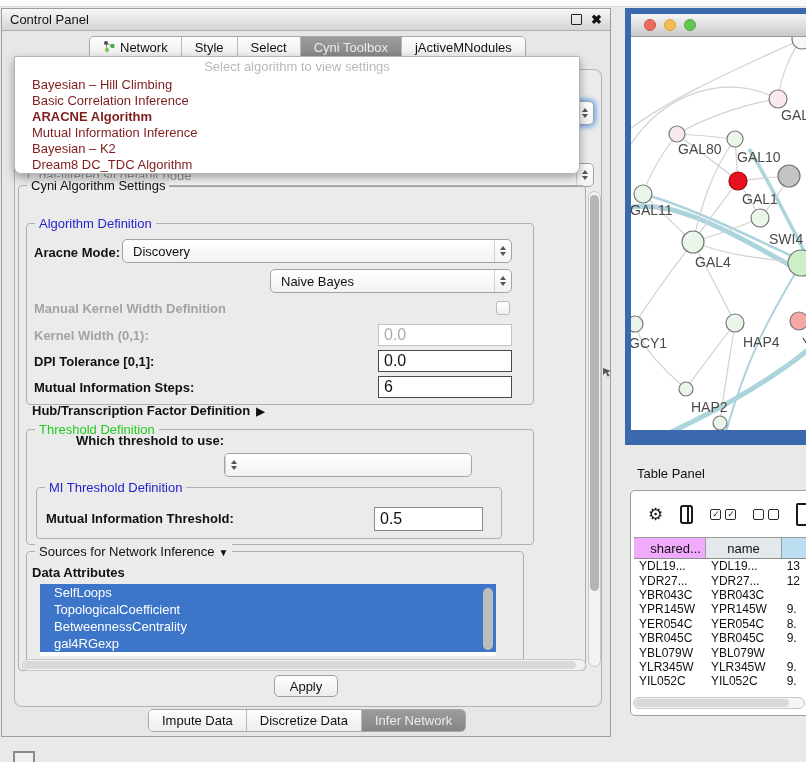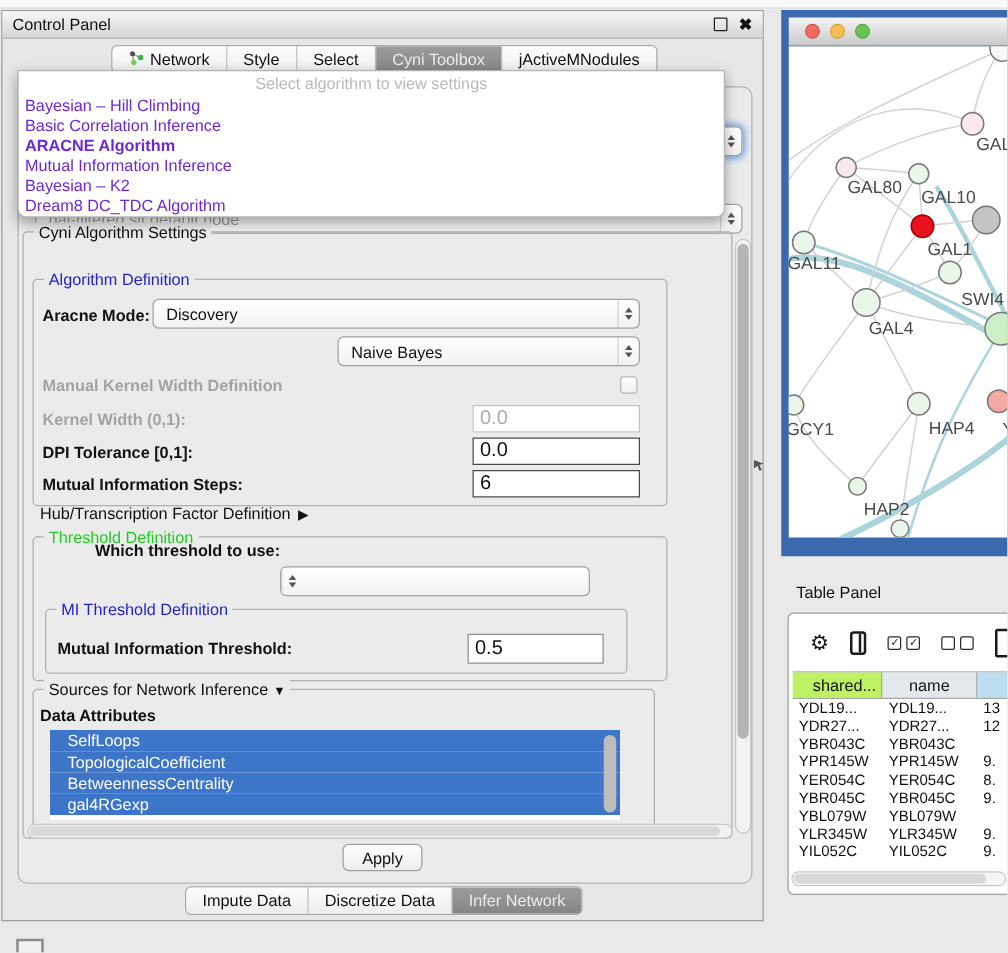--- a/index.html
+++ b/index.html
@@ -67,21 +67,21 @@
   #main-vscroll .thumb{position:absolute;left:1px;top:3px;width:9px;height:396px;background:#B5B5B5;border-radius:5px;}
 
   #apply-btn{left:272px;top:666px;width:64px;height:22px;background:linear-gradient(#FFFFFF,#ECECEC);border:1px solid #A0A0A0;border-radius:5px;font-size:13px;font-family:"Liberation Sans",sans-serif;color:#111;}
 
   .hub-arrow{display:inline-block;margin-left:6px;font-size:11px;color:#111;}
   .src-arrow{display:inline-block;margin-left:4px;font-size:10px;color:#111;}
 
   
   #algo-dropdown{left:14px;top:56px;width:566px;height:118px;background:#FFF;border:1px solid #B5B5B5;border-radius:0 0 7px 7px;box-shadow:0 4px 10px rgba(0,0,0,.35);box-sizing:border-box;z-index:50;}
   #dd-placeholder{height:20px;line-height:20px;text-align:center;color:#B9B9B9;font-size:13px;}
-  .dd-item{height:16px;line-height:16px;padding-left:5px;font-size:13px;color:#6d28d9;white-space:nowrap;}
+  .dd-item{height:16px;line-height:16px;padding-left:5px;font-size:13px;color:#7f1d1d;white-space:nowrap;margin-left:12px;}
   .dd-item.selected{font-weight:bold;}
 
   
   #net-window{left:625px;top:8px;width:190px;height:437px;background:#3B69AD;box-sizing:border-box;padding:6px 0 16px 6px;}
   #net-titlebar{position:relative;height:22px;background:linear-gradient(#F5F5F5,#C9C9C9);border-bottom:1px solid #9A9A9A;display:flex;align-items:center;padding-left:13px;gap:8px;}
   .light{width:12px;height:12px;border-radius:50%;box-sizing:border-box;}
   .light.red{background:#EE6B5E;border:1px solid #CE5247;}
   .light.yellow{background:#F6BE50;border:1px solid #D6A243;}
   .light.green{background:#66C654;border:1px solid #58A943;}
   #net-canvas{background:#FFF;width:184px;height:393px;display:block;}
@@ -190,21 +190,21 @@
     </div>
     <div class="abs glab b" style="left:32px;top:292px;">Manual Kernel Width Definition</div>
     <div class="abs checkbox" style="left:494px;top:292px;"></div>
     <div class="abs glab b" style="left:32px;top:319px;">Kernel Width (0,1):</div>
     <div class="abs numinput in-dis" style="left:376px;top:315px;width:134px;height:22px;">0.0</div>
     <div class="abs blab" style="left:32px;top:345px;">DPI Tolerance [0,1]:</div>
     <div class="abs numinput in-dark" style="left:376px;top:341px;width:134px;height:22px;">0.0</div>
     <div class="abs blab" style="left:32px;top:371px;">Mutual Information Steps:</div>
     <div class="abs numinput in-dark" style="left:376px;top:367px;width:134px;height:22px;">6</div>
 
-    <div class="abs" style="left:30px;top:394px;font-size:13px;">
+    <div class="abs" style="left:30px;top:394px;font-size:13px;font-weight:bold;">
       <span>Hub/Transcription Factor Definition</span><span class="hub-arrow">▶</span>
     </div>
 
     <div id="thr-group" class="abs group">
       <span class="group-label lbl-green">Threshold Definition</span>
     </div>
     <div class="abs blab" style="left:74px;top:424px;">Which threshold to use:</div>
     <div class="abs combo" style="left:222px;top:444px;width:248px;">
       <span class="carrows">
           <span class="arr-up"></span>
@@ -338,21 +338,21 @@
           <span class="mini-cb">✓</span>
         </span>
       <span class="cb-pair">
           <span class="mini-cb"></span>
           <span class="mini-cb"></span>
         </span>
       <span class="doc-icon"></span>
     </div>
     <div id="tp-table">
       <div class="th-row" id="tp-head">
-          <div class="th" style="width: 74px; background: #bef264; padding-left: 12px;">shared...</div>
+          <div class="th" style="width: 74px; background: #f0abfc; padding-left: 12px;">shared...</div>
           <div class="th" style="width: 78px; background: rgb(226, 232, 235);">name</div>
           <div class="th" style="width: 28px; background: rgb(188, 222, 240);"></div>
         </div>
       <div id="tp-rows">
           <div class="tr">
             <div class="td" style="width: 74px;">YDL19...</div>
             <div class="td" style="width: 78px;">YDL19...</div>
             <div class="td" style="width: 28px;">13</div>
           </div>
           <div class="tr">

